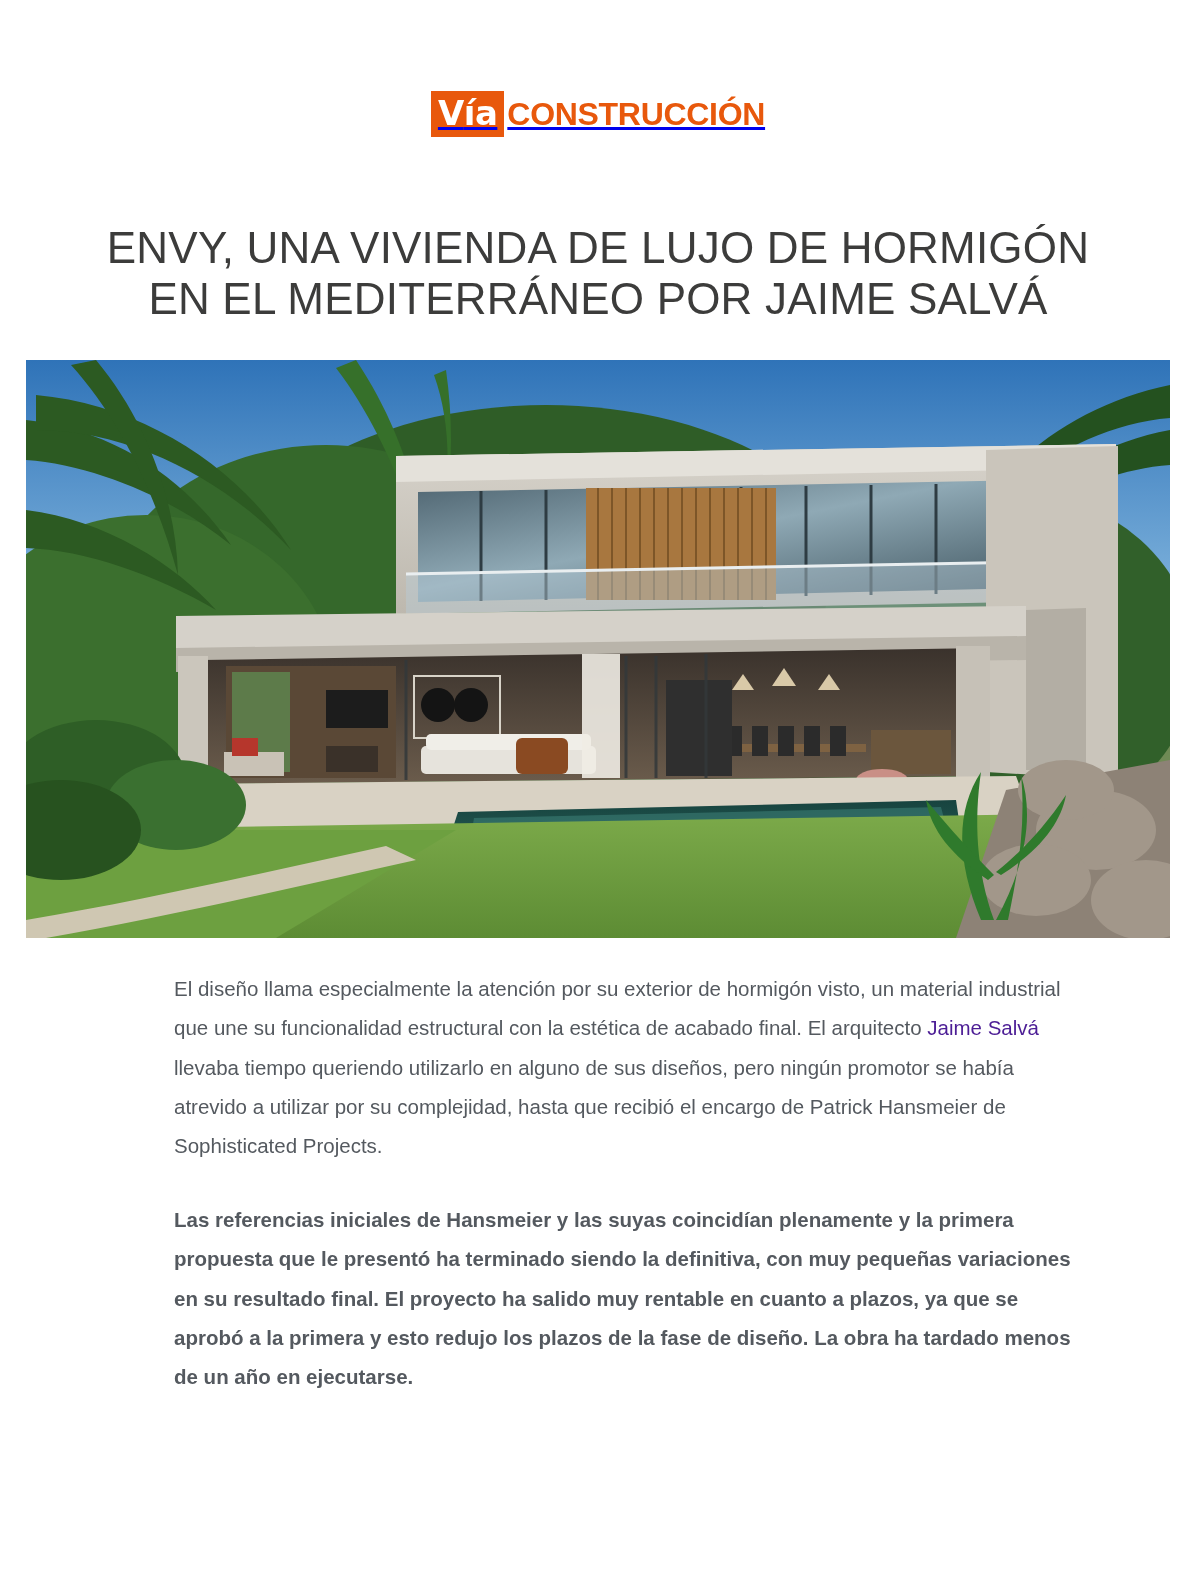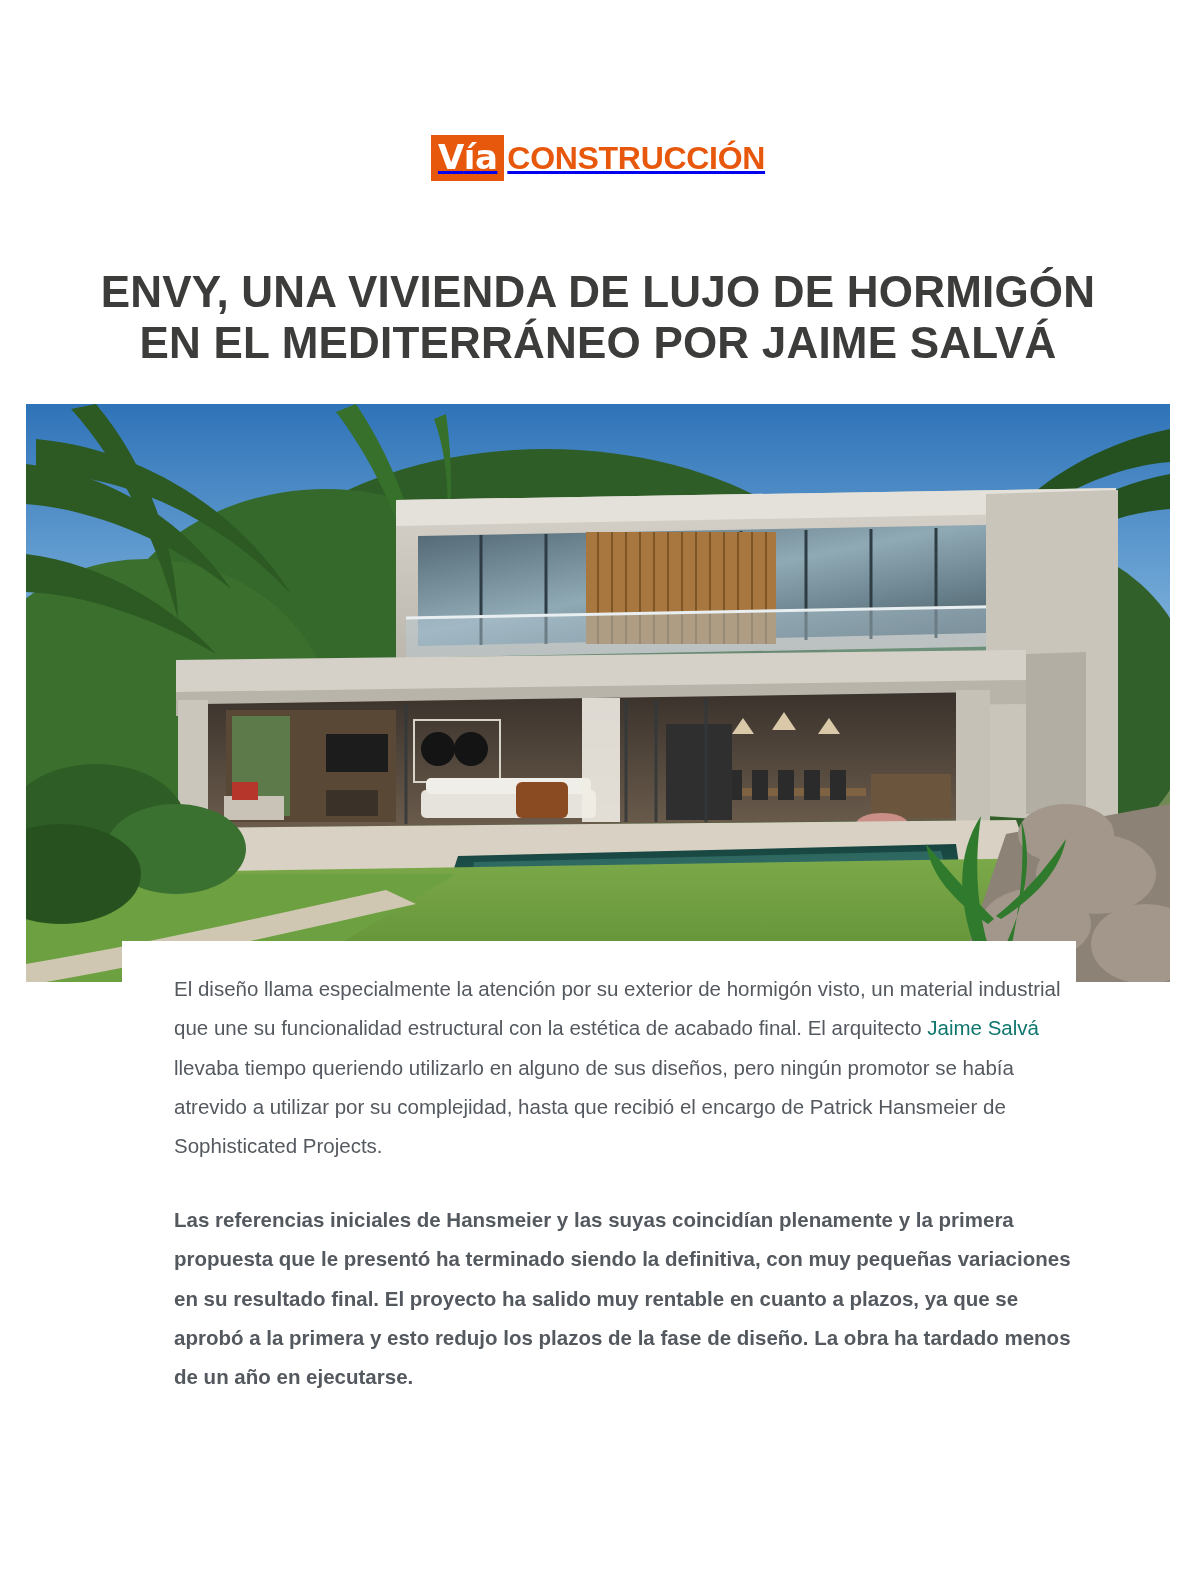--- a/index.html
+++ b/index.html
@@ -16,21 +16,20 @@
   }
 
   
   .logo-wrap {
     width: 100%;
     display: flex;
     justify-content: center;
     align-items: center;
     padding-top: 92px;
     box-sizing: border-box;
-    margin-top: 44px;
   }
   .logo {
     display: flex;
     align-items: center;
     height: 44px;
   }
   .logo-badge {
     background: #e8580c;
     color: #ffffff;
     font-weight: bold;
@@ -52,21 +51,21 @@
     font-family: Liberation Sans, sans-serif;
   }
 
   
   .title {
     margin: 86px auto 0 auto;
     width: 1010px;
     text-align: center;
     font-size: 44px;
     line-height: 1.16;
-    font-weight: 700;
+    font-weight: 400;
     color: #3c3c3b;
     letter-spacing: 0.2px;
   }
 
   
   .hero {
     position: relative;
     margin: 36px 26px 0 26px;
     height: 578px;
     overflow: hidden;
@@ -86,21 +85,21 @@
   }
   .article-body p {
     margin: 0 0 34px 0;
     font-size: 20.5px;
     line-height: 1.92;
     color: #54595f;
     font-family: "Liberation Sans", sans-serif;
   }
   .article-body p:last-child { margin-bottom: 0; font-weight: bold; }
   .inline-link {
-    color: #0f766e;
+    color: #4c1d95;
     text-decoration: none;
   }
 </style>
 </head>
 <body>
 
 <div class="logo-wrap">
   <a class="logo" href="#">
     <span class="logo-badge">V<i class="accent-i">ía</i></span>
     <span class="logo-text">CONSTRUCCIÓN</span>

